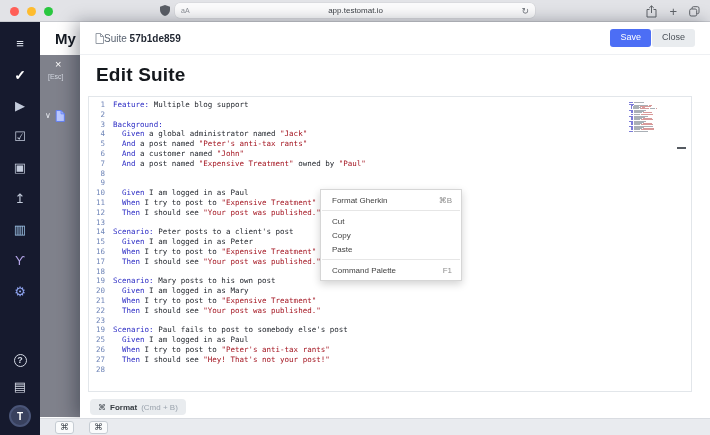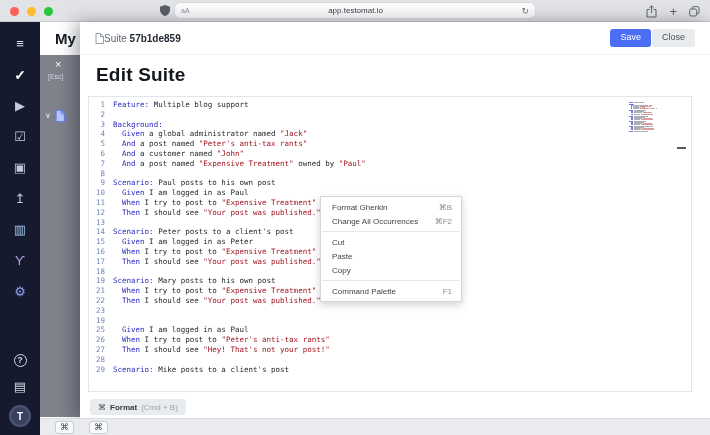--- a/index.html
+++ b/index.html
@@ -59,21 +59,21 @@
   .tk-s{color:#a3131f;}
   .minimap{position:absolute;top:5px;right:34px;width:28px;}
   .mm-row{height:1.05px;display:flex;gap:1px;overflow:hidden;}
   .mm-row span{height:1px;display:block;flex:none;}
   .mm-k{background:#7b7bd8;}
   .mm-x{background:#aab0b6;}
   .mm-s{background:#d89a9a;}
   .ruler-dash{position:absolute;right:5px;top:50px;width:9px;height:2px;background:#555a61;}
 
   
-  .context-menu{position:absolute;left:320px;top:196px;width:142px;background:#fff;border:1px solid #d6d6d6;box-shadow:0 3px 8px rgba(0,0,0,0.18);padding:3px 0;font-size:8px;color:#424242;z-index:30;}
+  .context-menu{position:absolute;left:320px;top:189px;width:142px;background:#fff;border:1px solid #d6d6d6;box-shadow:0 3px 8px rgba(0,0,0,0.18);padding:3px 0;font-size:8px;color:#424242;z-index:30;}
   .cm-item{display:flex;justify-content:space-between;align-items:center;padding:0 9px 0 11px;height:14px;}
   .cm-shortcut{color:#8d8d8d;margin-left:10px;}
   .cm-sep{height:1px;background:#e6e6e6;margin:3px 1px;}
 
   
   .format-btn{position:absolute;left:10px;top:377px;height:16px;background:#e9ecef;border-radius:4px;display:flex;align-items:center;gap:4px;padding:0 8px;font-size:8px;border:none;font-family:inherit;}
   .fmt-icon{color:#495057;font-size:8px;}
   .fmt-label{color:#343a40;font-weight:600;}
   .fmt-shortcut{color:#9aa3ad;}
 
@@ -223,21 +223,20 @@
           <div class="cline">
             <span class="gut">7</span>
             <span class="code"><span class="tk-x">  </span><span class="tk-k">And</span><span class="tk-x"> a post named </span><span class="tk-s">"Expensive Treatment"</span><span class="tk-x"> owned by </span><span class="tk-s">"Paul"</span></span>
           </div>
           <div class="cline">
             <span class="gut">8</span>
             <span class="code"></span>
           </div>
           <div class="cline">
             <span class="gut">9</span>
-            <span class="code"><span class="tk-k">Scenario:</span><span class="tk-x"> Paul posts to his own post</span></span>
           </div>
           <div class="cline">
             <span class="gut">10</span>
             <span class="code"><span class="tk-x">  </span><span class="tk-k">Given</span><span class="tk-x"> I am logged in as Paul</span></span>
           </div>
           <div class="cline">
             <span class="gut">11</span>
             <span class="code"><span class="tk-x">  </span><span class="tk-k">When</span><span class="tk-x"> I try to post to </span><span class="tk-s">"Expensive Treatment"</span></span>
           </div>
           <div class="cline">
@@ -266,53 +265,54 @@
           </div>
           <div class="cline">
             <span class="gut">18</span>
             <span class="code"></span>
           </div>
           <div class="cline">
             <span class="gut">19</span>
             <span class="code"><span class="tk-k">Scenario:</span><span class="tk-x"> Mary posts to his own post</span></span>
           </div>
           <div class="cline">
+            <span class="gut">20</span>
+            <span class="code"><span class="tk-x">  </span><span class="tk-k">Given</span><span class="tk-x"> I am logged in as Mary</span></span>
+          </div>
+          <div class="cline">
             <span class="gut">21</span>
             <span class="code"><span class="tk-x">  </span><span class="tk-k">When</span><span class="tk-x"> I try to post to </span><span class="tk-s">"Expensive Treatment"</span></span>
           </div>
           <div class="cline">
             <span class="gut">22</span>
             <span class="code"><span class="tk-x">  </span><span class="tk-k">Then</span><span class="tk-x"> I should see </span><span class="tk-s">"Your post was published."</span></span>
           </div>
           <div class="cline">
             <span class="gut">23</span>
             <span class="code"></span>
           </div>
           <div class="cline">
             <span class="gut">19</span>
+            <span class="code"><span class="tk-k">Scenario:</span><span class="tk-x"> Paul fails to post to somebody else's post</span></span>
           </div>
           <div class="cline">
             <span class="gut">25</span>
             <span class="code"><span class="tk-x">  </span><span class="tk-k">Given</span><span class="tk-x"> I am logged in as Paul</span></span>
           </div>
           <div class="cline">
             <span class="gut">26</span>
             <span class="code"><span class="tk-x">  </span><span class="tk-k">When</span><span class="tk-x"> I try to post to </span><span class="tk-s">"Peter's anti-tax rants"</span></span>
           </div>
           <div class="cline">
             <span class="gut">27</span>
             <span class="code"><span class="tk-x">  </span><span class="tk-k">Then</span><span class="tk-x"> I should see </span><span class="tk-s">"Hey! That's not your post!"</span></span>
           </div>
           <div class="cline">
             <span class="gut">28</span>
             <span class="code"></span>
-          </div>
-          <div class="cline">
-            <span class="gut">29</span>
-            <span class="code"><span class="tk-k">Scenario:</span><span class="tk-x"> Mike posts to a client's post</span></span>
           </div>
         </div>
       <div class="minimap" id="minimap">
           <div class="mm-row">
             <span class="mm-k" style="width: 4px;"></span>
             <span class="mm-x" style="width: 10px;"></span>
           </div>
           <div class="mm-row"></div>
           <div class="mm-row">
             <span class="mm-k" style="width: 5px;"></span>
@@ -445,35 +445,31 @@
       <span class="fmt-label">Format</span>
       <span class="fmt-shortcut">(Cmd + B)</span>
     </button>
   </div>
 
   <div class="context-menu" id="ctxmenu">
       <div class="cm-item">
         <span>Format Gherkin</span>
         <span class="cm-shortcut">⌘B</span>
       </div>
-      <div class="cm-item">
-        <span>Change All Occurrences</span>
-        <span class="cm-shortcut">⌘F2</span>
-      </div>
       <div class="cm-sep"></div>
       <div class="cm-item">
         <span>Cut</span>
         <span class="cm-shortcut"></span>
       </div>
       <div class="cm-item">
+        <span>Copy</span>
+        <span class="cm-shortcut"></span>
+      </div>
+      <div class="cm-item">
         <span>Paste</span>
-        <span class="cm-shortcut"></span>
-      </div>
-      <div class="cm-item">
-        <span>Copy</span>
         <span class="cm-shortcut"></span>
       </div>
       <div class="cm-sep"></div>
       <div class="cm-item">
         <span>Command Palette</span>
         <span class="cm-shortcut">F1</span>
       </div>
     </div>
 
   <div class="bottom-bar" id="hintbar">

